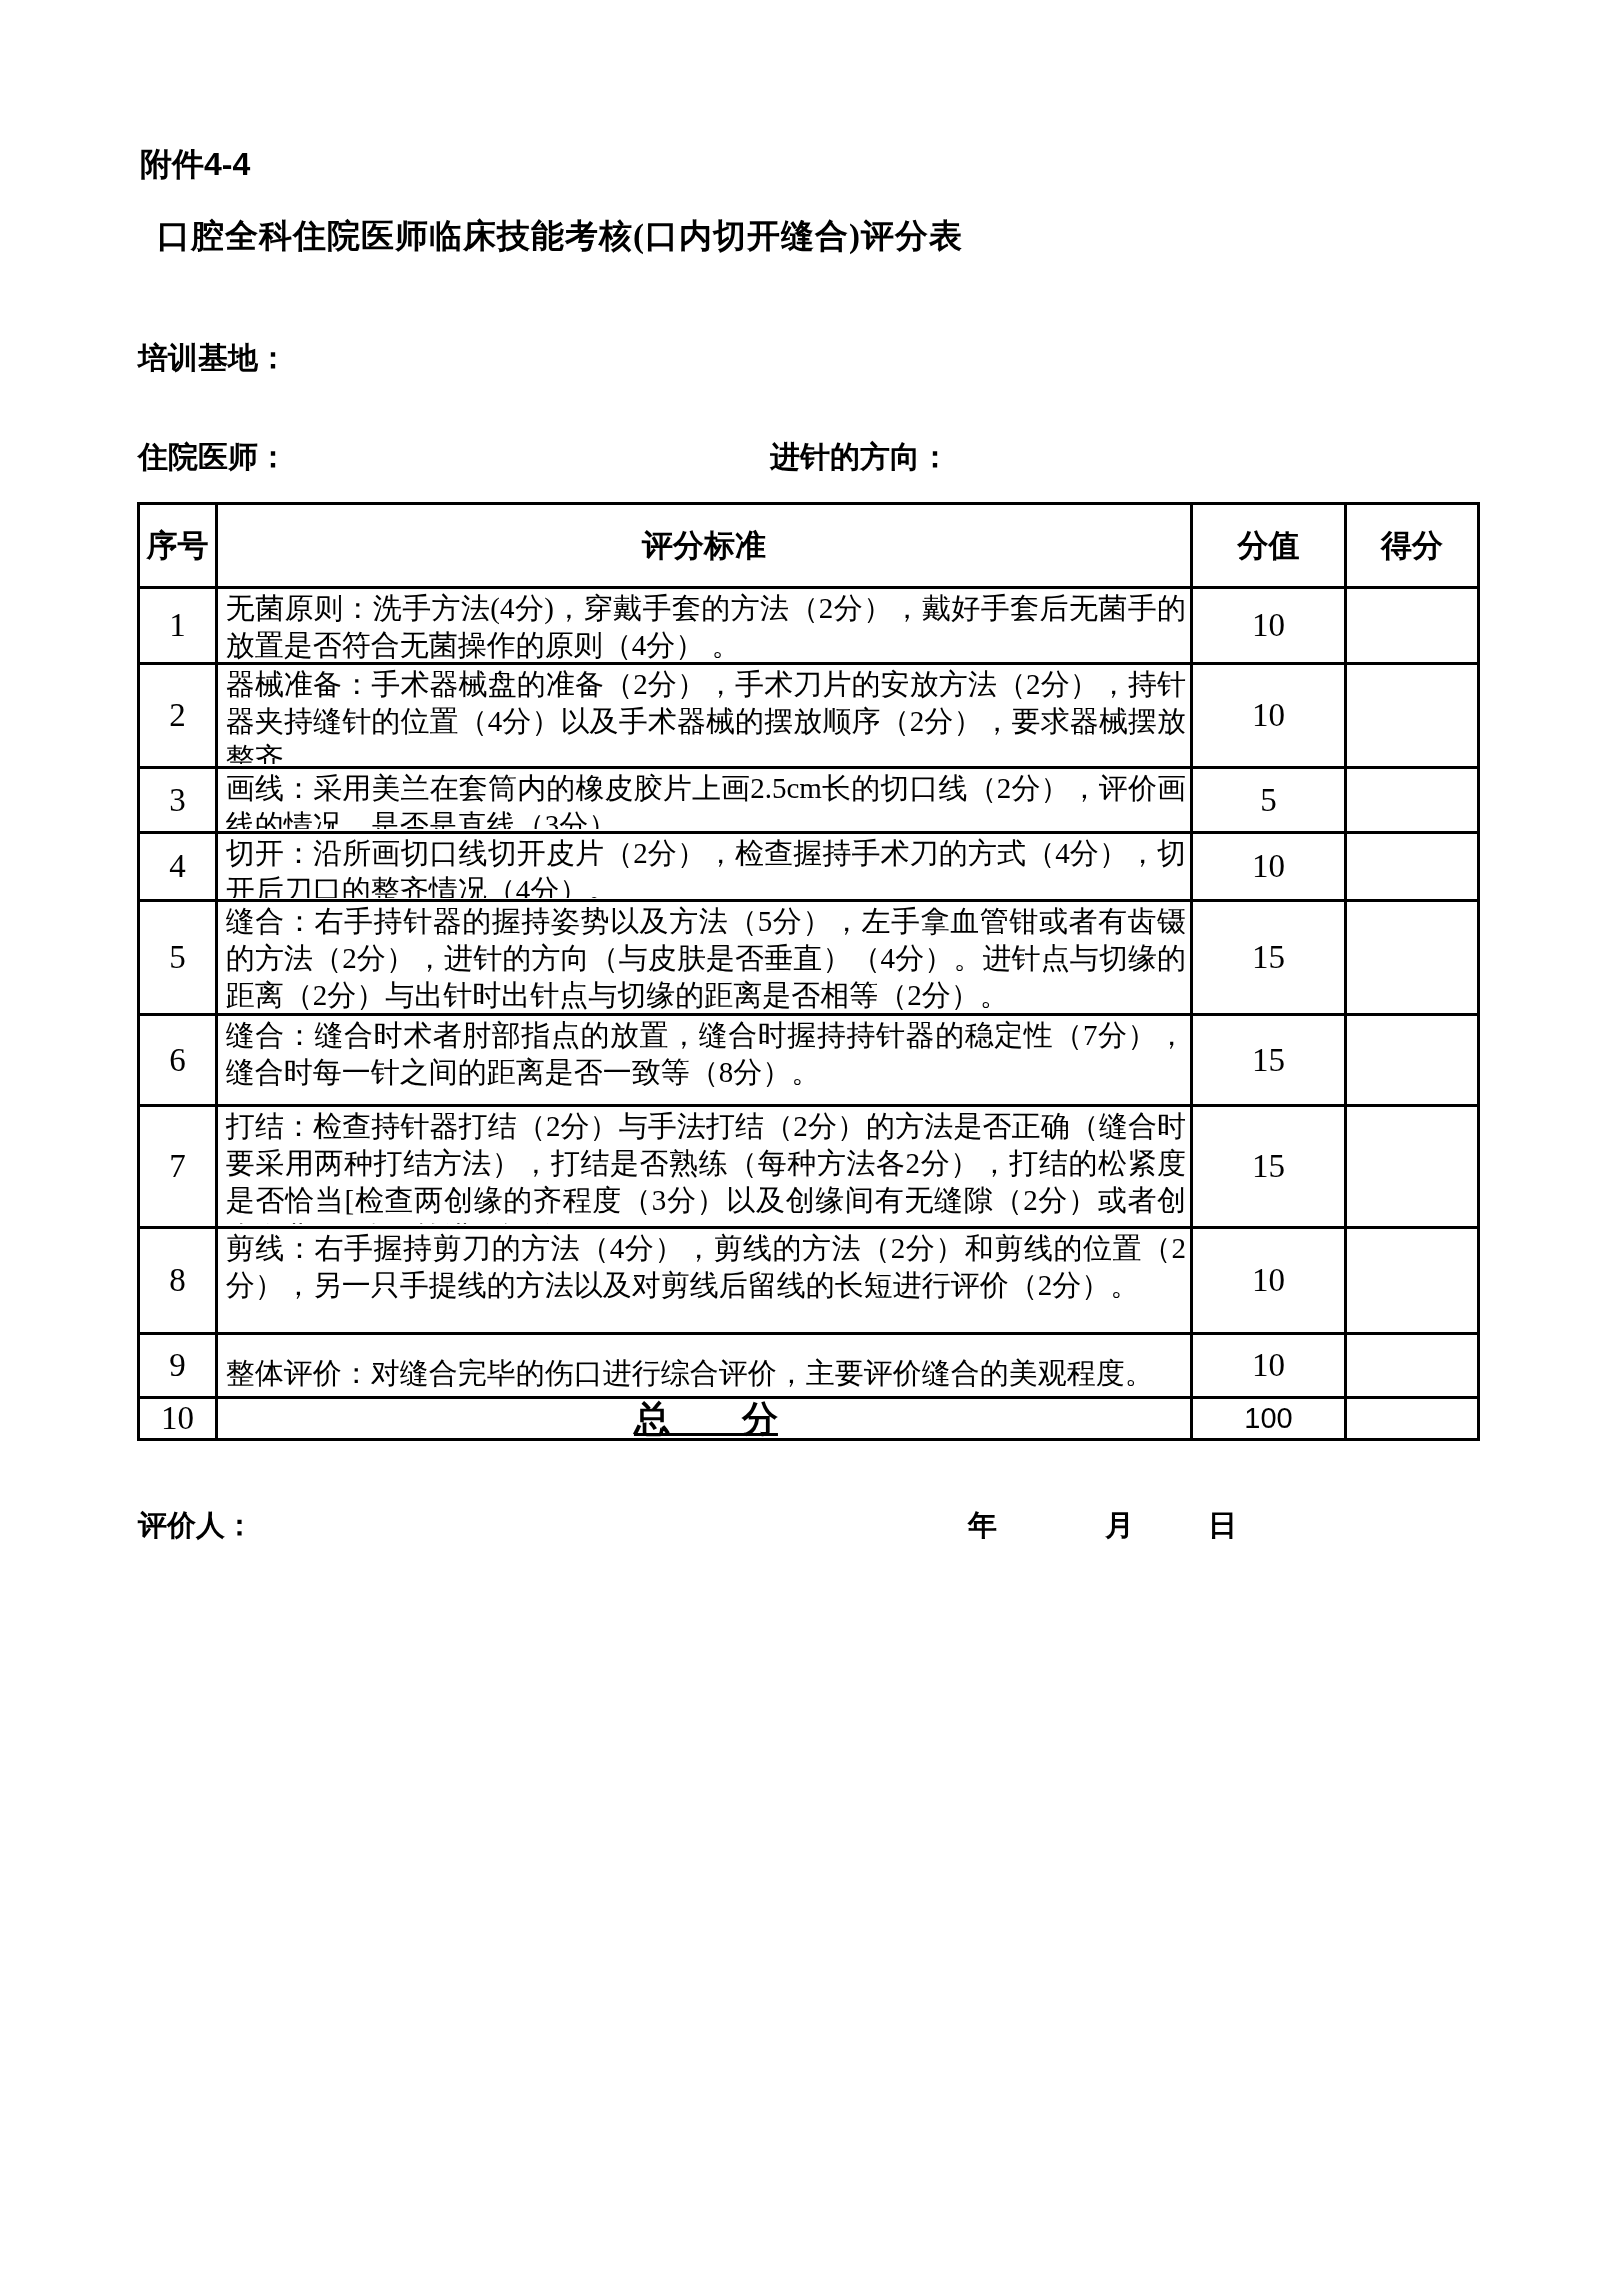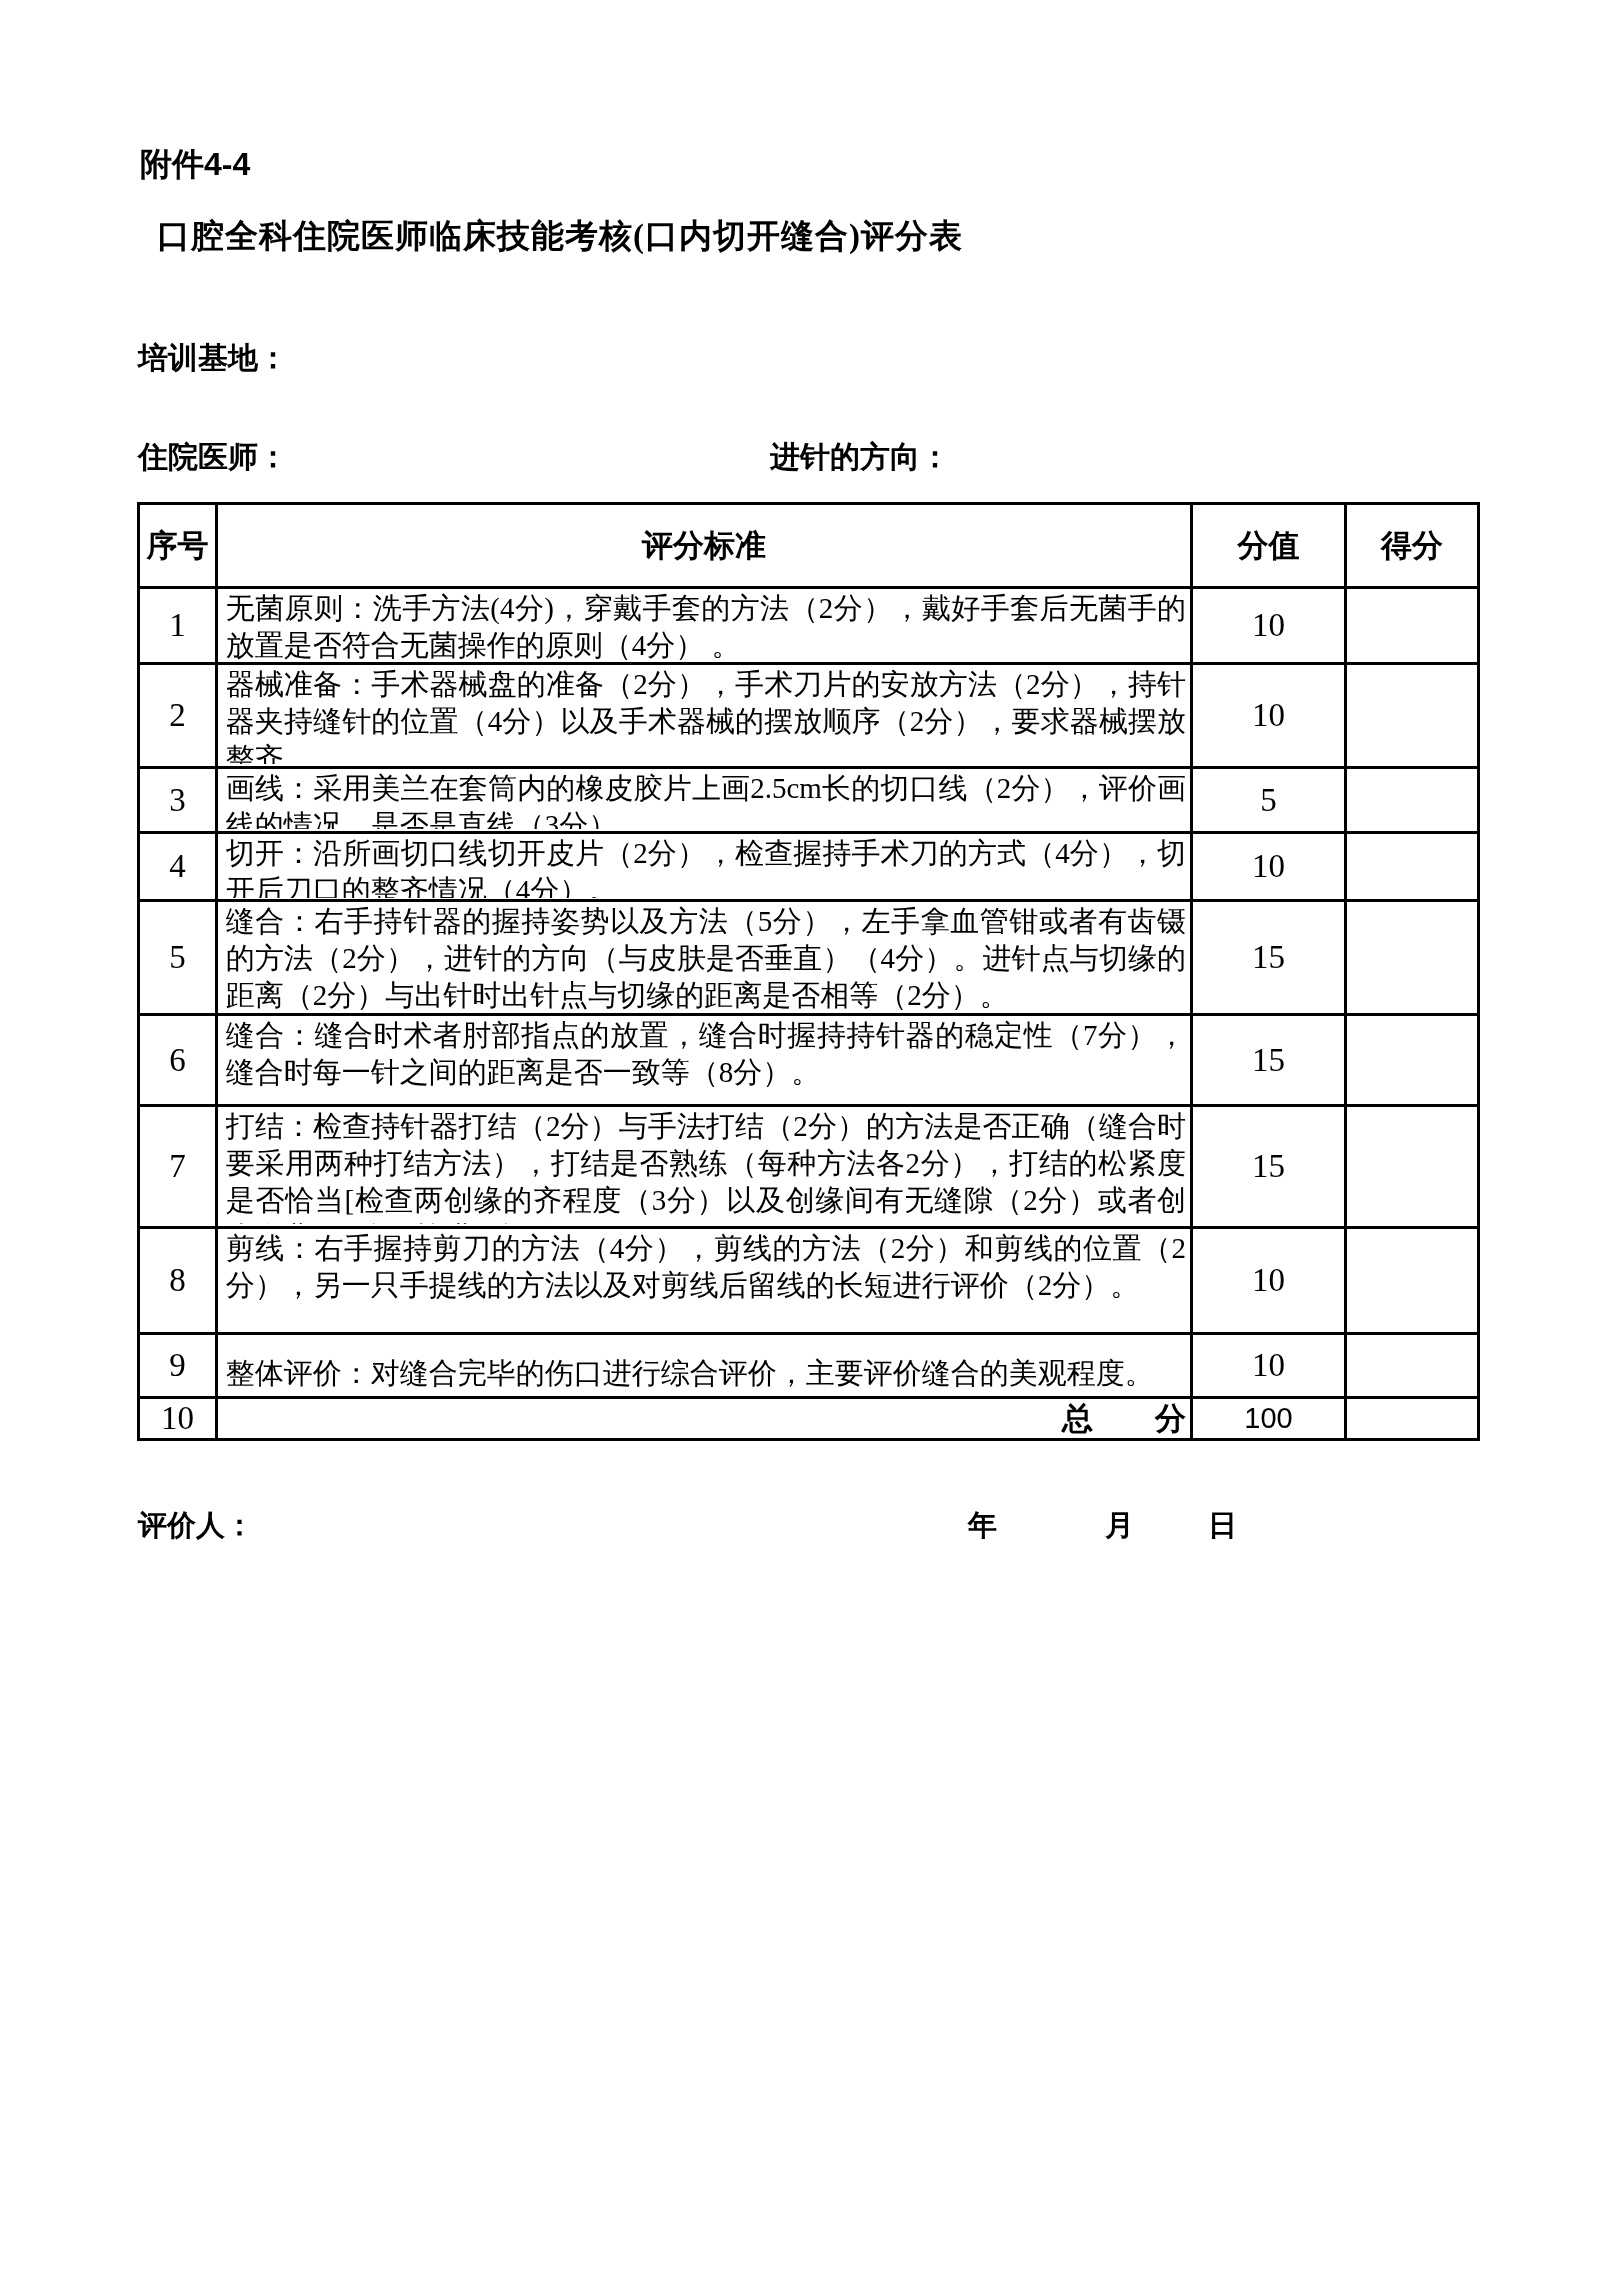--- a/index.html
+++ b/index.html
@@ -68,23 +68,23 @@
   tr.r2{height:104px;} tr.r2 .clip{height:98px;}
   tr.r3{height:65px;}  tr.r3 .clip{height:59px;}
   tr.r4{height:68px;}  tr.r4 .clip{height:63px;}
   tr.r5{height:114px;} tr.r5 .clip{height:108px;}
   tr.r6{height:91px;}  tr.r6 .clip{height:86px;}
   tr.r7{height:122px;} tr.r7 .clip{height:116px;}
   tr.r8{height:106px;} tr.r8 .clip{height:100px;}
   tr.r9{height:45px;}  tr.r9 .clip{height:41px;padding-top:20px;}
   tr.r10{height:42px;}
   tr.r10 .clip{
-    height:37px;text-align:right;
-    font-family:"Liberation Sans","DejaVu Sans",sans-serif;
-    font-weight:bold;font-size:31px;line-height:37px;
+    height:37px;text-align:center;
+    font-family:"Liberation Sans","DejaVu Sans",sans-serif;
+    font-weight:bold;font-size:36px;line-height:37px;text-decoration:underline;
   }
   tr.r10 td.c-pts{
     font-family:"Liberation Sans","DejaVu Sans",sans-serif;
     font-size:29px;
   }
   .footer-label{
     font-size:29px;font-weight:bold;
     font-family:"Liberation Sans","DejaVu Sans",sans-serif;
     white-space:nowrap;
   }

